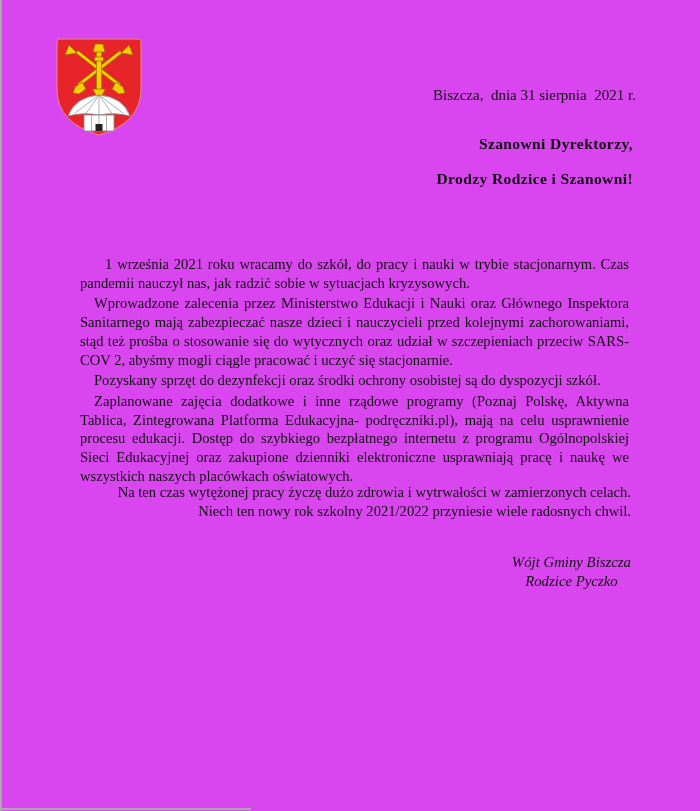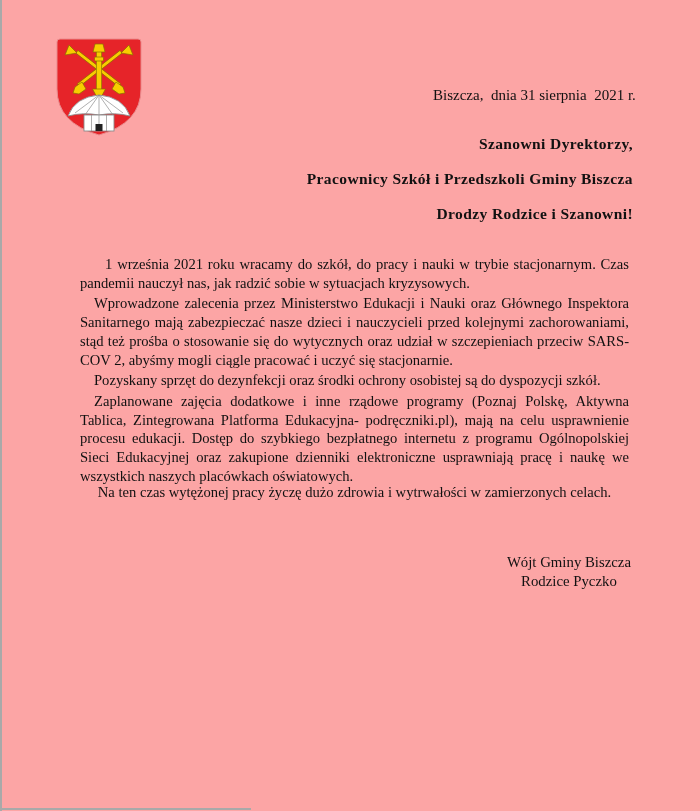--- a/index.html
+++ b/index.html
@@ -4,21 +4,21 @@
 <style>
   html,body{margin:0;padding:0;}
   body{
     width:700px;height:811px;
     background:#ffffff;
     font-family:"Liberation Serif", serif;
     color:#1a1a1a;
     position:relative;
     overflow:hidden;
   }
-  .page{position:absolute;inset:0;background:#fca5a5;}
+  .page{position:absolute;inset:0;background:#d946ef;}
   .edge-left{position:absolute;left:0;top:0;width:2px;height:811px;background:#a9a9a9;}
   .edge-bottom{position:absolute;left:0;top:808px;width:251px;height:2px;background:#a9a9a9;}
 
   .coat{position:absolute;left:49px;top:31px;width:100px;height:112px;}
 
   .date-line{
     position:absolute;left:433px;top:87px;
     font-size:15px;white-space:pre;color:#111;
   }
 
@@ -34,28 +34,28 @@
     position:absolute;left:78px;top:253px;width:553px;
     font-size:14.6px;line-height:18.7px;
     text-align:justify;color:#111;
   }
   .body-text p{margin:2px;text-indent:14px;}
   .body-text p.first{text-indent:25px;}
 
   .closing{
     position:absolute;left:78px;top:483px;width:553px;
     font-size:14.6px;line-height:19.2px;
-    text-align:center;color:#111;
+    text-align:right;color:#111;
   }
   .closing div{margin:0;}
 
   .signature{
     position:absolute;right:69px;top:553px;
     text-align:center;
-    font-size:14.8px;line-height:18.8px;color:#111;
+    font-style:italic;font-size:14.8px;line-height:18.8px;color:#111;
   }
 </style>
 </head>
 <body>
 
 <div class="page">
 
   <div class="edge-left"></div>
   <div class="edge-bottom"></div>
 
@@ -93,33 +93,33 @@
         <path d="M42.5,84 V100 M50,84 V100 M57.5,84 V100" fill="none" stroke-width="0.7"></path>
         <rect x="46.5" y="93" width="7" height="7" fill="#222222" stroke="none"></rect>
       </g>
     </svg>
   </div>
 
   <div class="date-line">Biszcza,  dnia 31 sierpnia  2021 r.</div>
 
   <div class="salutations">
     <div>Szanowni Dyrektorzy,</div>
-    <div>Pracownicy Szkół i Przedszkoli Gminy Biszcza</div>
     <div>Drodzy Rodzice i Szanowni!</div>
   </div>
 
   <div class="body-text">
     <p class="first">1 września 2021 roku wracamy do szkół, do pracy i nauki w trybie stacjonarnym. Czas pandemii nauczył nas, jak radzić sobie w sytuacjach kryzysowych.</p>
     <p>Wprowadzone zalecenia przez Ministerstwo Edukacji i Nauki oraz Głównego Inspektora Sanitarnego  mają zabezpieczać nasze dzieci i nauczycieli przed kolejnymi zachorowaniami, stąd też prośba o stosowanie się do wytycznych oraz udział w szczepieniach przeciw SARS-COV 2, abyśmy mogli ciągle pracować i uczyć się stacjonarnie.</p>
     <p>Pozyskany sprzęt do dezynfekcji oraz środki ochrony osobistej są do dyspozycji szkół.</p>
     <p>Zaplanowane zajęcia dodatkowe i inne rządowe programy (Poznaj Polskę, Aktywna Tablica, Zintegrowana Platforma Edukacyjna- podręczniki.pl), mają na celu usprawnienie procesu edukacji. Dostęp do szybkiego bezpłatnego internetu z programu Ogólnopolskiej Sieci Edukacyjnej oraz zakupione dzienniki elektroniczne usprawniają pracę i naukę we wszystkich naszych placówkach oświatowych.</p>
   </div>
 
   <div class="closing">
     <div>Na ten czas wytężonej pracy życzę dużo zdrowia i wytrwałości w zamierzonych celach.</div>
+    <div>Niech ten nowy rok szkolny 2021/2022 przyniesie wiele radosnych chwil.</div>
   </div>
 
   <div class="signature">
     <div>Wójt Gminy Biszcza</div>
     <div>Rodzice Pyczko</div>
   </div>
 
 </div>
 
 </body></html>

